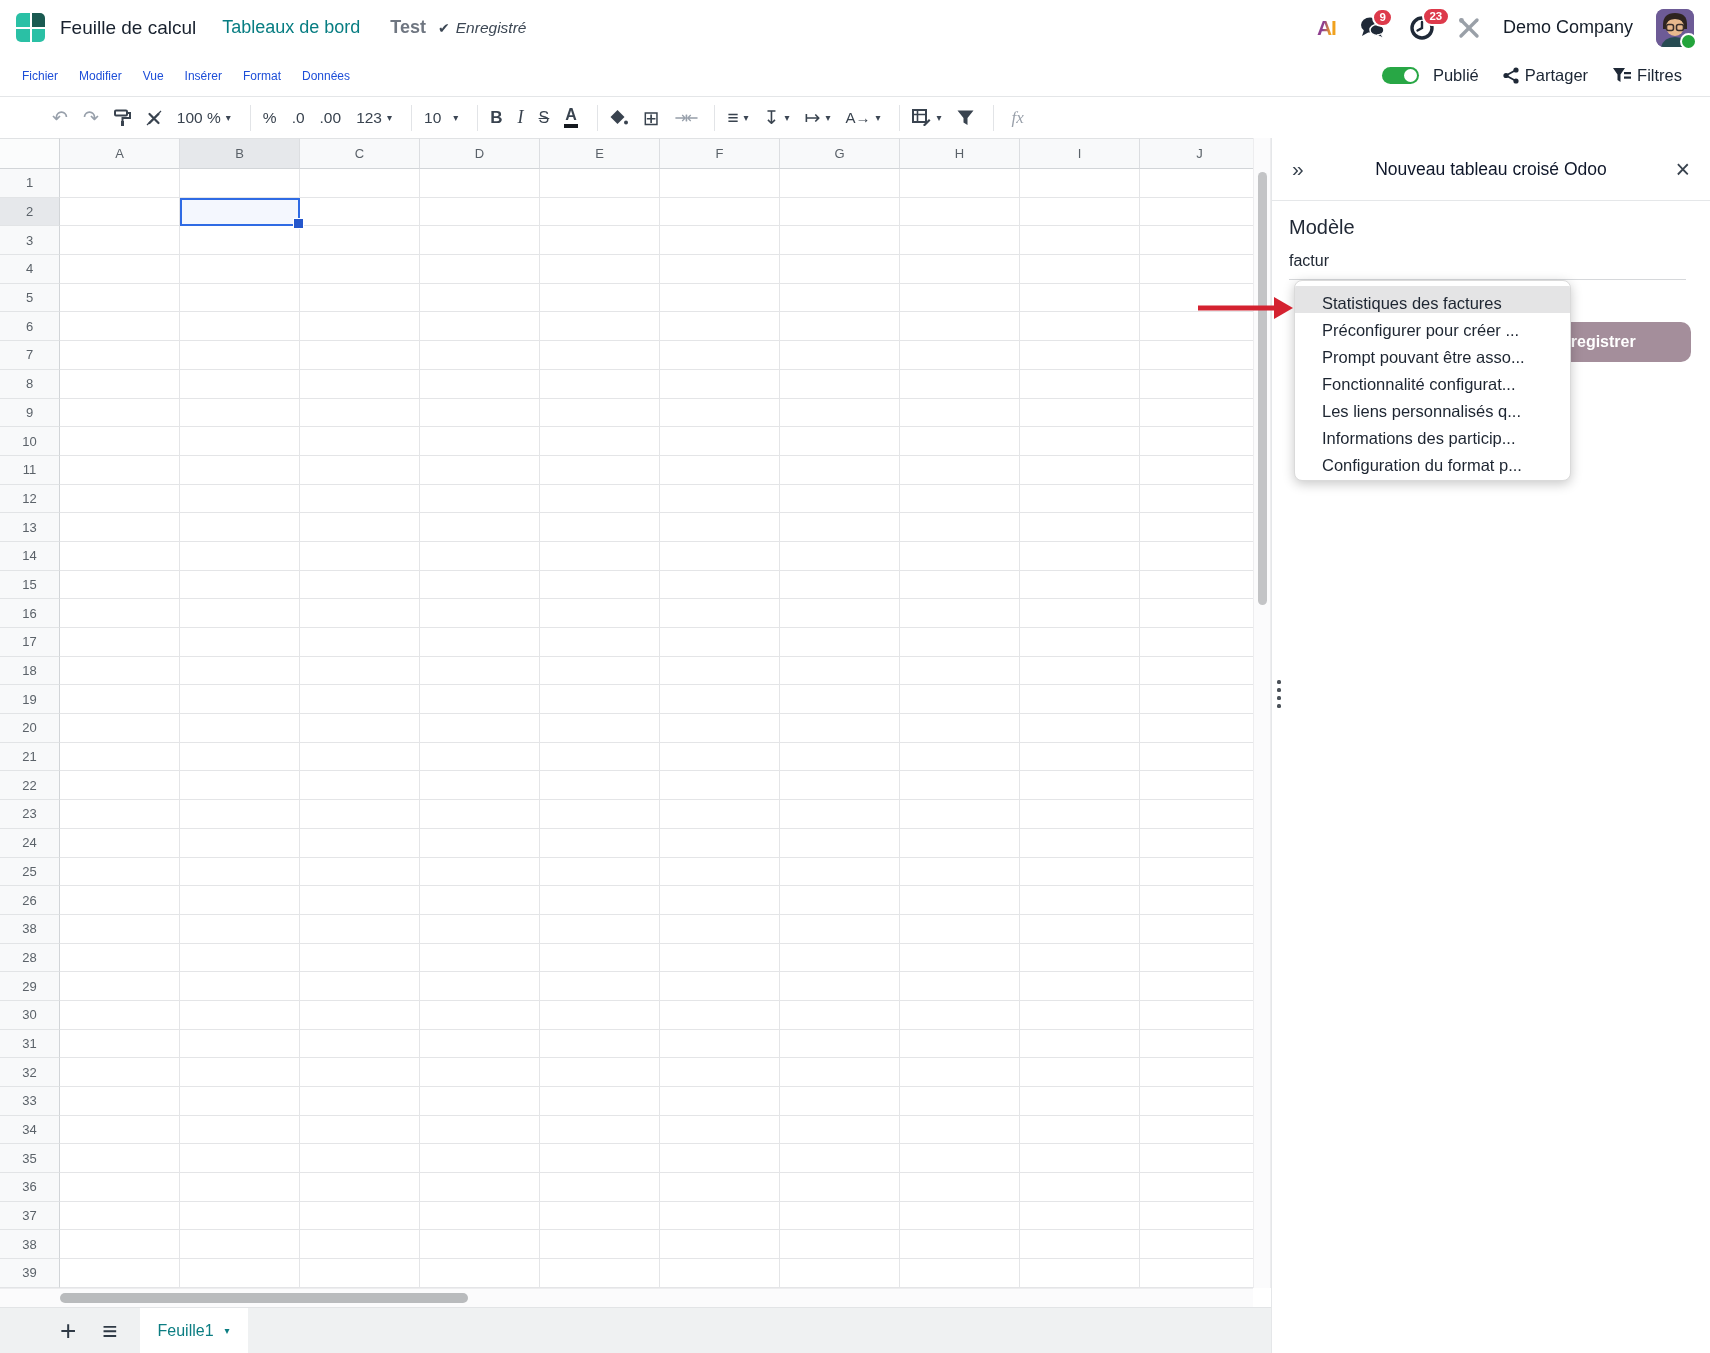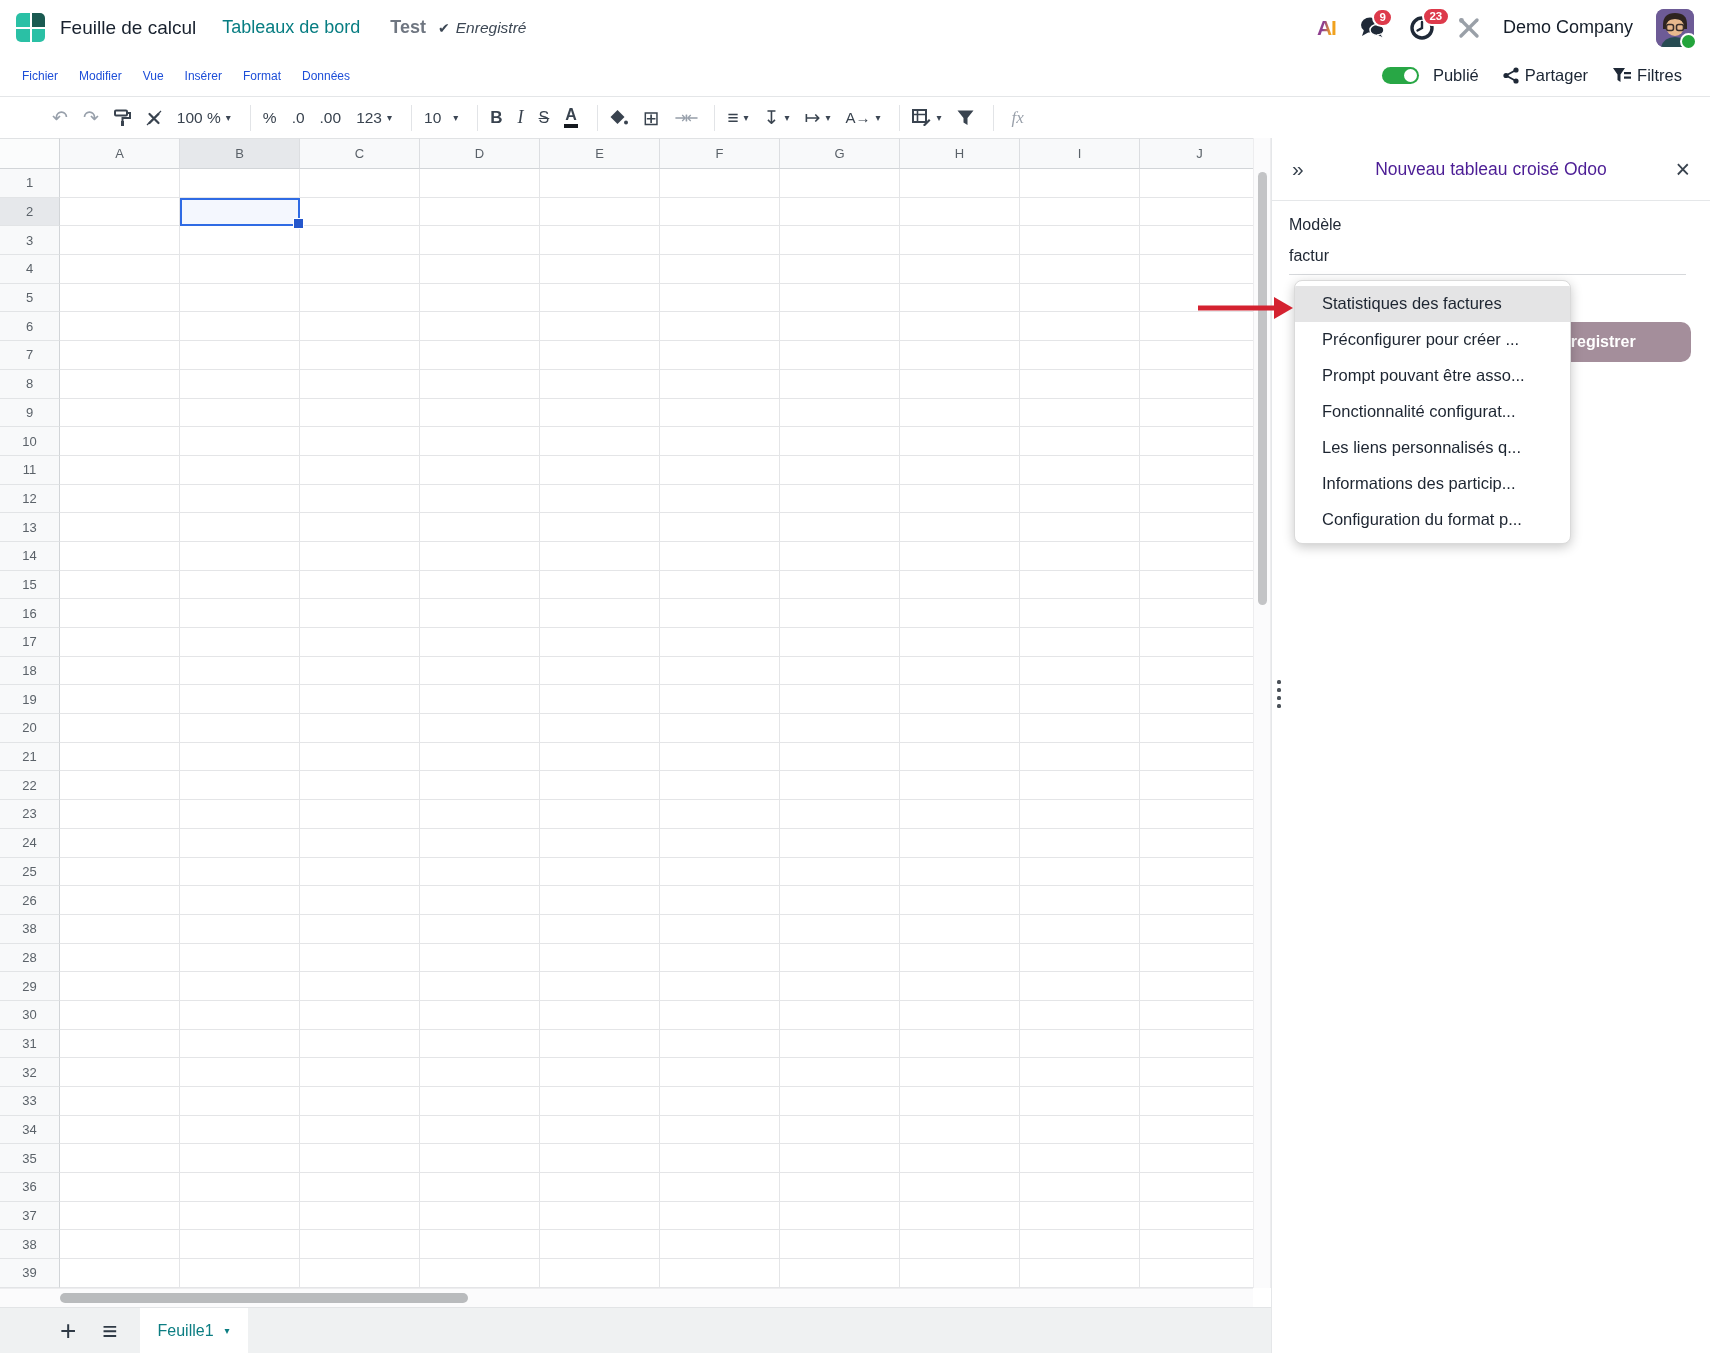--- a/index.html
+++ b/index.html
@@ -64,30 +64,30 @@
   .bottombar{position:absolute;left:0;top:1307px;width:1271px;height:46px;background:#eff1f2;border-top:1px solid #e2e4e6;display:flex;align-items:center;box-sizing:border-box;}
   .addsheet{margin-left:60px;font-size:28px;color:#2f3a46;font-weight:400;line-height:1;cursor:pointer;}
   .sheetmenu{margin-left:26px;font-size:26px;color:#2f3a46;line-height:1;cursor:pointer;}
   .sheettab{margin-left:22px;background:#fff;height:100%;display:flex;align-items:center;padding:0 18px;gap:11px;cursor:pointer;}
   .sheettab .tabname{color:#0b7d82;font-size:16px;font-weight:500;}
   .sheettab .caret{color:#0b7d82;margin:0;}
   
   .panel{position:absolute;left:1271px;top:138px;width:439px;height:1215px;background:#fff;border-left:1px solid #e5e7e9;box-sizing:border-box;}
   .panelheader{height:62px;border-bottom:1px solid #e5e7e9;display:flex;align-items:center;padding:0 20px;position:relative;}
   .collapse{font-size:21px;color:#39434f;z-index:2;cursor:pointer;}
-  .ptitle{position:absolute;left:0;right:0;text-align:center;font-size:17.5px;font-weight:500;color:#4c1d95;}
+  .ptitle{position:absolute;left:0;right:0;text-align:center;font-size:17.5px;font-weight:500;color:#0f172a;}
   .pclose{margin-left:auto;font-size:25px;color:#39434f;z-index:2;cursor:pointer;line-height:1;}
   .panelbody{padding:15px 24px 0 17px;}
-  .plabel{font-size:16px;color:#212936;margin-bottom:13px;}
+  .plabel{font-size:20px;color:#212936;margin-bottom:13px;}
   .pinput{font-size:16px;color:#202834;padding-bottom:9px;border-bottom:1px solid #d6d8db;}
   .savebtn{position:absolute;left:223px;top:184px;width:196px;height:40px;border-radius:10px;background:#a48e9b;color:#fff;
            font-size:16px;font-weight:bold;display:flex;align-items:center;justify-content:center;z-index:2;border:none;cursor:pointer;}
   .dropdown{position:absolute;left:22px;top:142px;width:275px;background:#fff;border:1px solid #dadada;border-radius:8px;
             box-shadow:0 3px 12px rgba(0,0,0,0.22);padding:5px 0;z-index:6;overflow:hidden;}
-  .dditem{height:36px;line-height:34.5px;padding-left:27px;font-size:16.5px;color:#1d2531;white-space:nowrap;cursor:pointer;}
+  .dditem{height:27px;line-height:34.5px;padding-left:27px;font-size:16.5px;color:#1d2531;white-space:nowrap;cursor:pointer;}
   .dditem.hl{background:#e4e4e5;}
   .handle{position:absolute;left:5px;top:542px;display:flex;flex-direction:column;gap:4px;}
   .handle i{width:4px;height:4px;border-radius:1.5px;background:#4a5158;display:block;}
   
   .arrow{position:absolute;left:1198px;top:296px;z-index:10;pointer-events:none;}
   svg{display:block;}
 </style>
 </head>
 <body>
 

